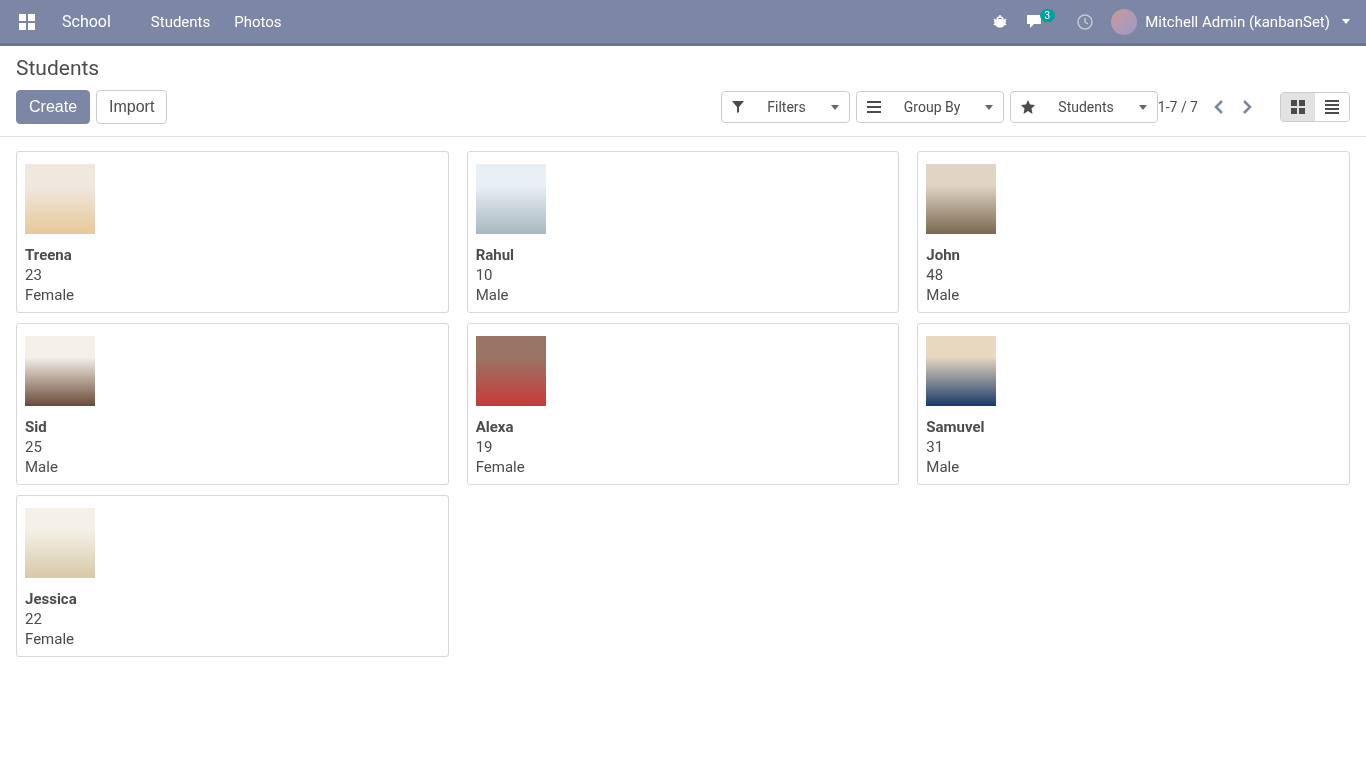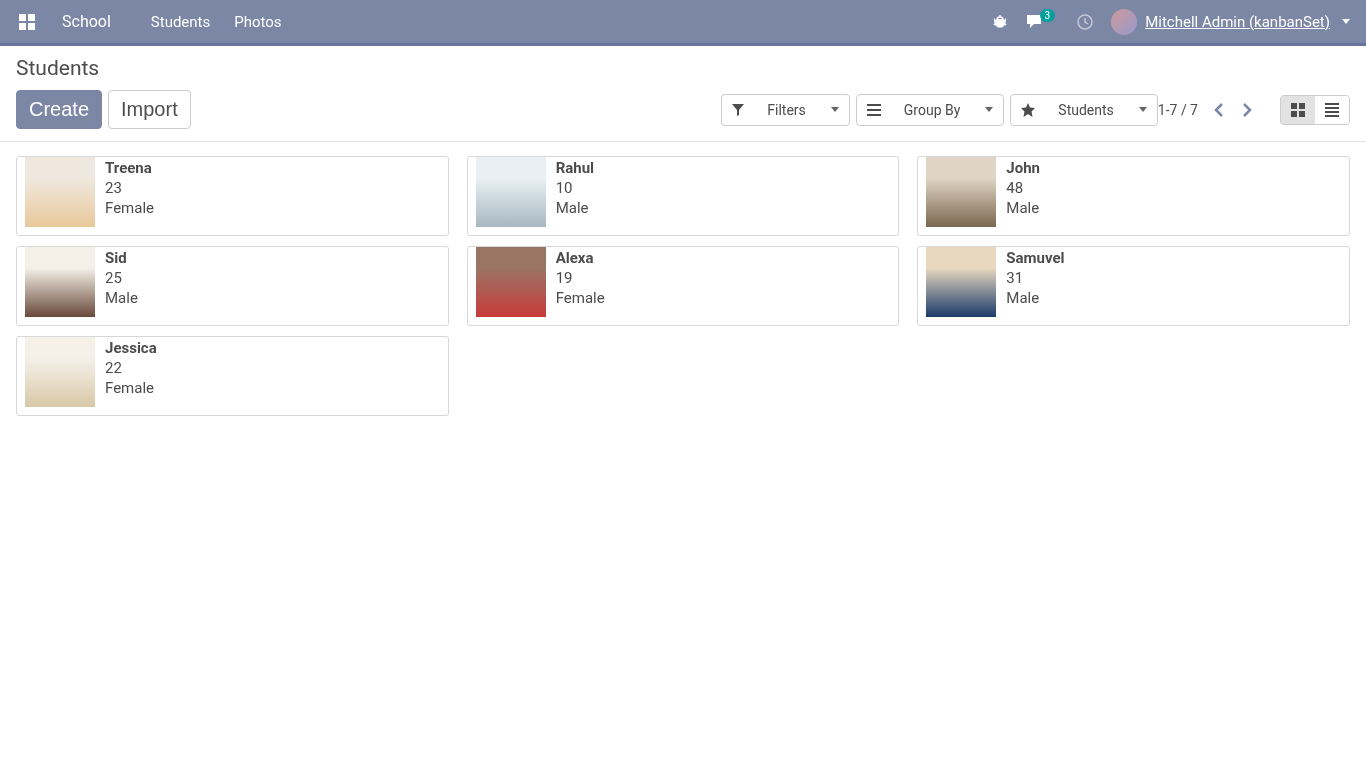--- a/index.html
+++ b/index.html
@@ -9,49 +9,49 @@
 .navbar { background: #7c86a5; color: #fff; height: 46px; display: flex; align-items: center; padding: 0 16px; border-bottom: 3px solid #68729b; }
 .nav-apps { width: 22px; height: 22px; display: flex; align-items: center; justify-content: center; cursor: pointer; margin-right: 24px; }
 .nav-brand { font-size: 16px; font-weight: 400; color: #fff; margin-right: 40px; }
 .nav-links { display: flex; gap: 24px; flex: 1; }
 .nav-link { color: #fff; font-size: 15px; cursor: pointer; }
 .nav-right { display: flex; align-items: center; gap: 18px; }
 .nav-icon { cursor: pointer; display: flex; align-items: center; position: relative; }
 .nav-badge { background: #00a09d; color: #fff; font-size: 10px; border-radius: 8px; padding: 1px 5px; position: relative; top: -6px; left: -4px; }
 .nav-user { display: flex; align-items: center; gap: 8px; cursor: pointer; color: #fff; }
 .nav-user-avatar { width: 26px; height: 26px; border-radius: 50%; background: linear-gradient(135deg,#c99,#99c); }
-.nav-user-name { font-size: 15px; text-decoration: underline; }
+.nav-user-name { font-size: 15px; }
 .caret-down { width: 0; height: 0; border-left: 4px solid transparent; border-right: 4px solid transparent; border-top: 5px solid #fff; margin-left: 4px; }
 
 
 .control-panel { border-bottom: 1px solid #e2e2e2; padding: 0 16px 12px 16px; }
 .cp-top { display: flex; align-items: flex-start; padding-top: 10px; }
 .cp-title { font-size: 21px; font-weight: 400; color: #4c4c4c; flex: 1; }
 .cp-search { flex: 1; max-width: 666px; position: relative; }
 .cp-search input { width: 100%; height: 34px; border: 1px solid #ccc; border-radius: 4px; padding: 6px 36px 6px 10px; font-size: 14px; }
 .cp-search input::placeholder { color: #999; }
 .cp-search-icon { position: absolute; right: 10px; top: 50%; transform: translateY(-50%); color: #666; cursor: pointer; }
 .cp-bottom { display: flex; align-items: center; margin-top: 10px; }
 .cp-buttons { display: flex; gap: 6px; flex: 1; }
-.btn { border: 1px solid #ccc; background: #fff; border-radius: 4px; padding: 7px 12px; font-size: 20px; cursor: pointer; color: #4c4c4c; }
+.btn { border: 1px solid #ccc; background: #fff; border-radius: 4px; padding: 7px 12px; font-size: 16px; cursor: pointer; color: #4c4c4c; }
 .btn-primary { background: #7c86a5; border-color: #7c86a5; color: #fff; }
 .cp-filters { display: flex; gap: 6px; }
 .filter-btn { border: 1px solid #ccc; border-radius: 4px; padding: 7px 10px; display: flex; align-items: center; gap: 23px; cursor: pointer; background: #fff; color: #4c4c4c; font-size: 14px; }
 .cp-pager { display: flex; align-items: center; gap: 12px; margin-left: auto; color: #4c4c4c; }
 .pager-text { font-size: 14px; }
 .pager-nav { display: flex; gap: 10px; }
 .pager-arrow { cursor: pointer; padding: 4px; color: #666; }
 .view-switch { display: flex; background: #e9ecef; border-radius: 4px; overflow: hidden; border: 1px solid #ccc; margin-left: 12px; }
 .view-btn { padding: 7px 10px; cursor: pointer; display: flex; align-items: center; justify-content: center; background: #fff; }
 .view-btn.active { background: #e2e2e2; }
 
 
 .kanban-container { padding: 14px 16px; display: grid; grid-template-columns: repeat(3, 1fr); gap: 10px 18px; align-items: start; }
 .kanban-col { display: flex; flex-direction: column; gap: 10px; }
-.kanban-card { border: 1px solid #d8d8d8; border-radius: 3px; padding: 0 10px 8px 8px; display: flex; gap: 10px; cursor: pointer; background: #fff; }
+.kanban-card { border: 1px solid #d8d8d8; border-radius: 3px; padding: 12px 10px 8px 8px; display: flex; gap: 10px; cursor: pointer; background: #fff; flex-direction: column; }
 .card-img { width: 70px; height: 70px; background: #ddd; flex-shrink: 0; }
 .card-img.f1 { background: linear-gradient(180deg,#f0e8df 30%,#e8c89a 100%); }
 .card-img.m1 { background: linear-gradient(180deg,#e8f0f5 30%,#a8b8c0 100%); }
 .card-img.m2 { background: linear-gradient(180deg,#f5f0e8 30%,#6a4a3a 100%); }
 .card-img.f2 { background: linear-gradient(180deg,#9a7565 30%,#c83a3a 100%); }
 .card-img.m3 { background: linear-gradient(180deg,#e0d5c5 30%,#7a6850 100%); }
 .card-img.m4 { background: linear-gradient(180deg,#e8d8c0 30%,#1a3a6a 100%); }
 .card-img.f3 { background: linear-gradient(180deg,#f5f0e8 30%,#d8c8a8 100%); }
 .card-body { display: flex; flex-direction: column; gap: 2px; padding-top: 2px; }
 .card-name { font-weight: 700; color: #4c4c4c; font-size: 15px; }

